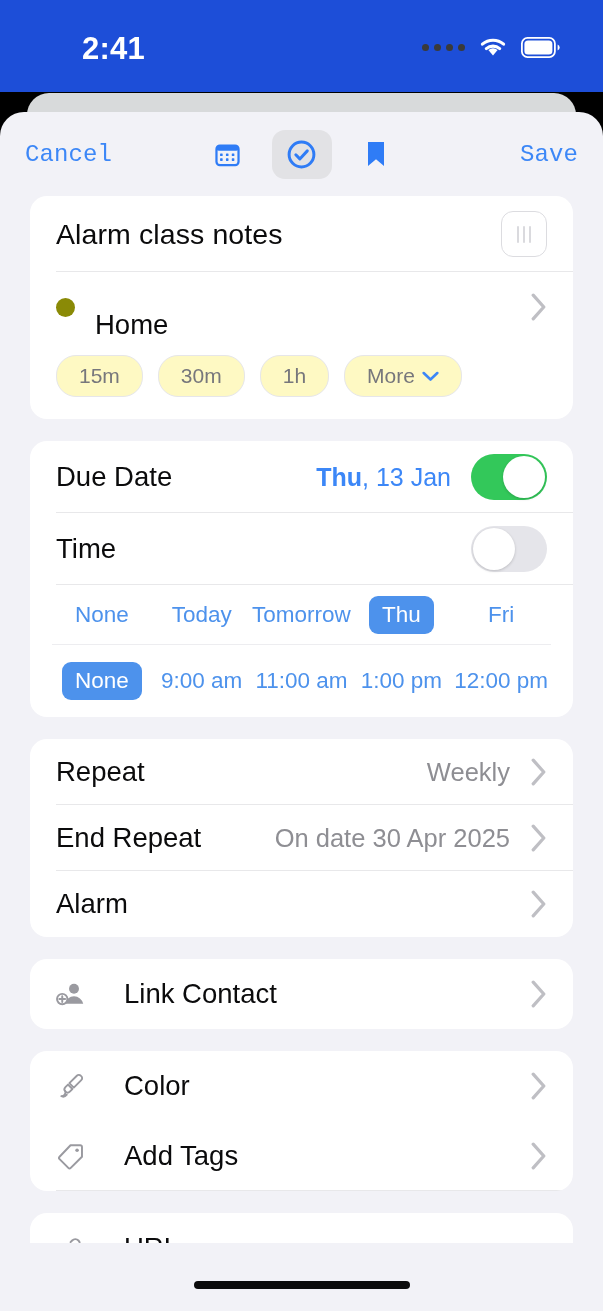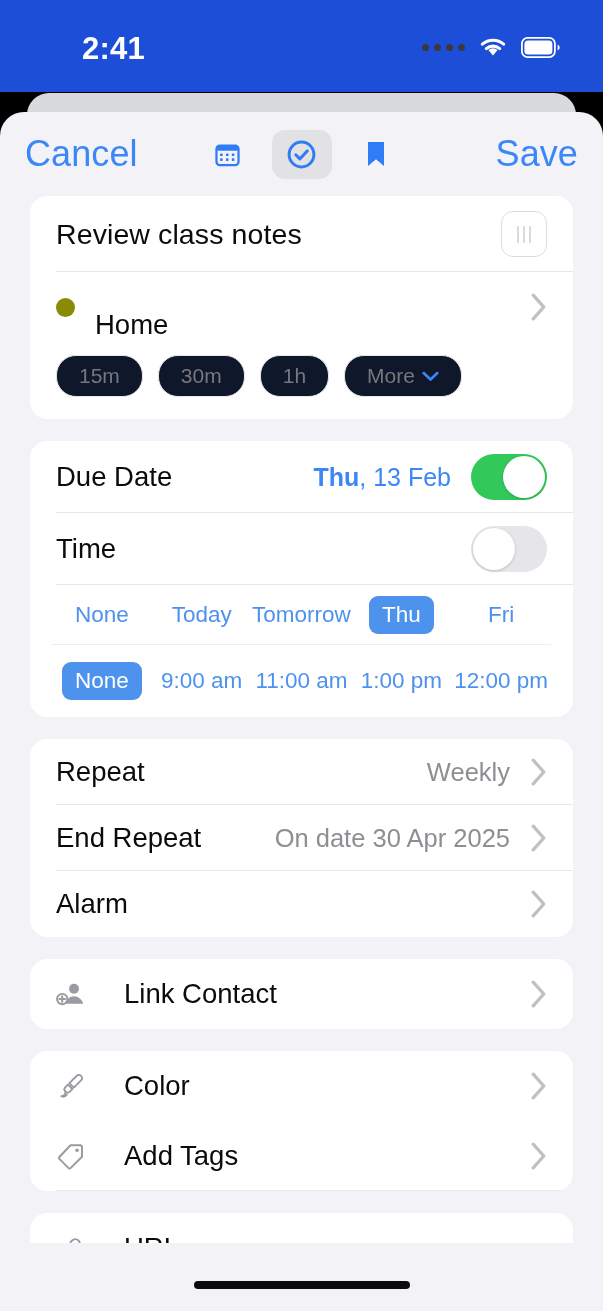--- a/index.html
+++ b/index.html
@@ -88,25 +88,25 @@
   
   .toolbar {
     position: relative;
     height: 84px;
     display: flex;
     align-items: center;
     padding: 0 25px;
   }
   .tb-btn {
     color: #3c87f7;
-    font-size: 36px;
+    font-size: 24px;
     letter-spacing: 0.1px;
     background: none;
     border: none;
-    font-family: Liberation Sans, sans-serif;
+    font-family: Liberation Mono, monospace;
     cursor: pointer;
   }
   .tb-save { font-weight: 500; }
   .seg {
     position: absolute;
     left: 50%;
     transform: translateX(-50%);
     display: flex;
     align-items: center;
     gap: 14px;
@@ -213,21 +213,21 @@
     border-radius: 20px;
     height: 42px;
     padding: 0 22px;
     display: flex;
     align-items: center;
     justify-content: center;
     gap: 7px;
     font-size: 21px;
     color: #77777c;
     cursor: pointer;
-    background: #0f172a;
+    background: #fef9c3;
   }
 
   
   .row-due { min-height: 72px; }
   .label {
     font-size: 27.5px;
     color: #0b0b0c;
     flex: 1;
   }
   .due-value {
@@ -407,21 +407,21 @@
 
       <div style="flex:1"></div>
       <button class="tb-btn tb-save">Save</button>
     </div>
 
     <div class="content">
 
       <div class="card">
 
         <div class="row row-title">
-          <div class="title-text">Review class notes</div>
+          <div class="title-text">Alarm class notes</div>
           <div class="priority-box">
             <i></i>
               <i></i>
               <i></i>
           </div>
           <div class="sep"></div>
         </div>
 
 
         <div class="row row-list">
@@ -449,21 +449,21 @@
             </svg>
           </div>
         </div>
       </div>
 
       <div class="card">
 
         <div class="row row-due">
           <div class="label">Due Date</div>
           <div class="due-value">
-            <b>Thu</b><span>, 13 Feb</span>
+            <b>Thu</b><span>, 13 Jan</span>
           </div>
           <div class="toggle on">
             <div class="knob"></div>
           </div>
           <div class="sep"></div>
         </div>
 
         <div class="row row-due">
           <div class="label">Time</div>
           <div class="toggle off">

